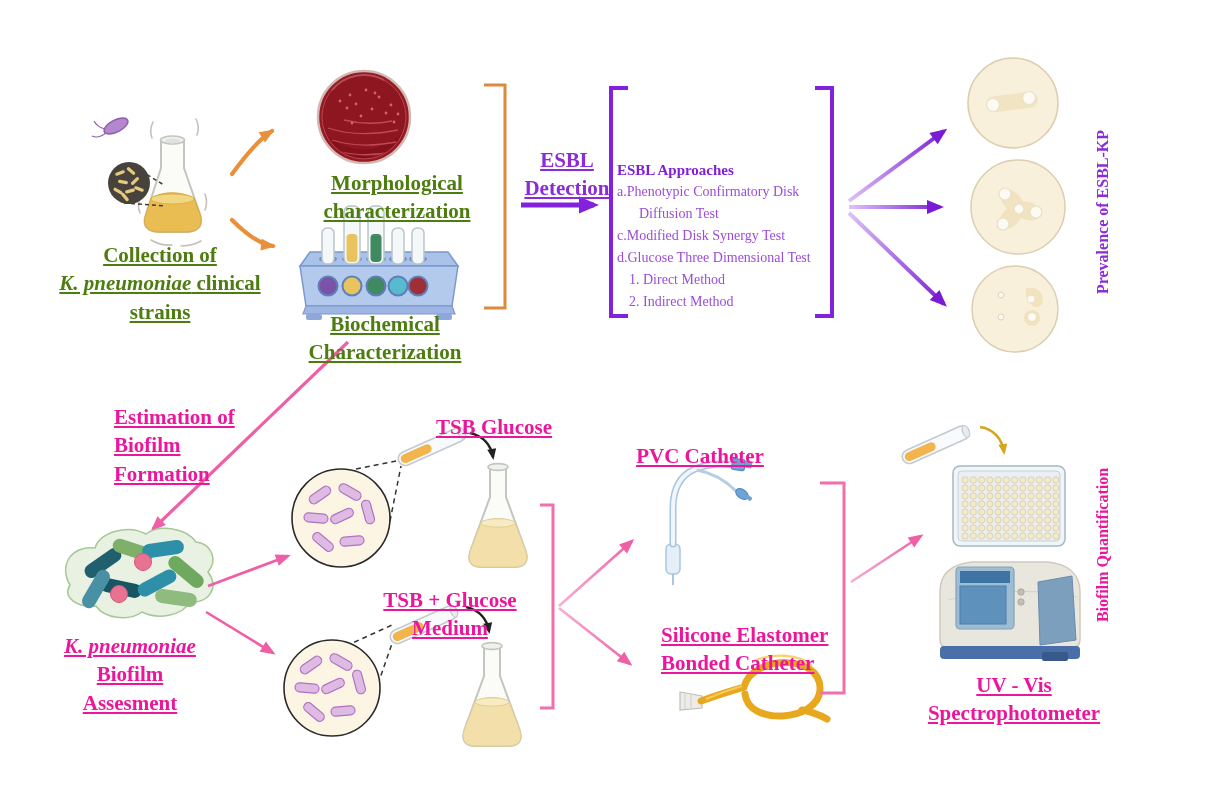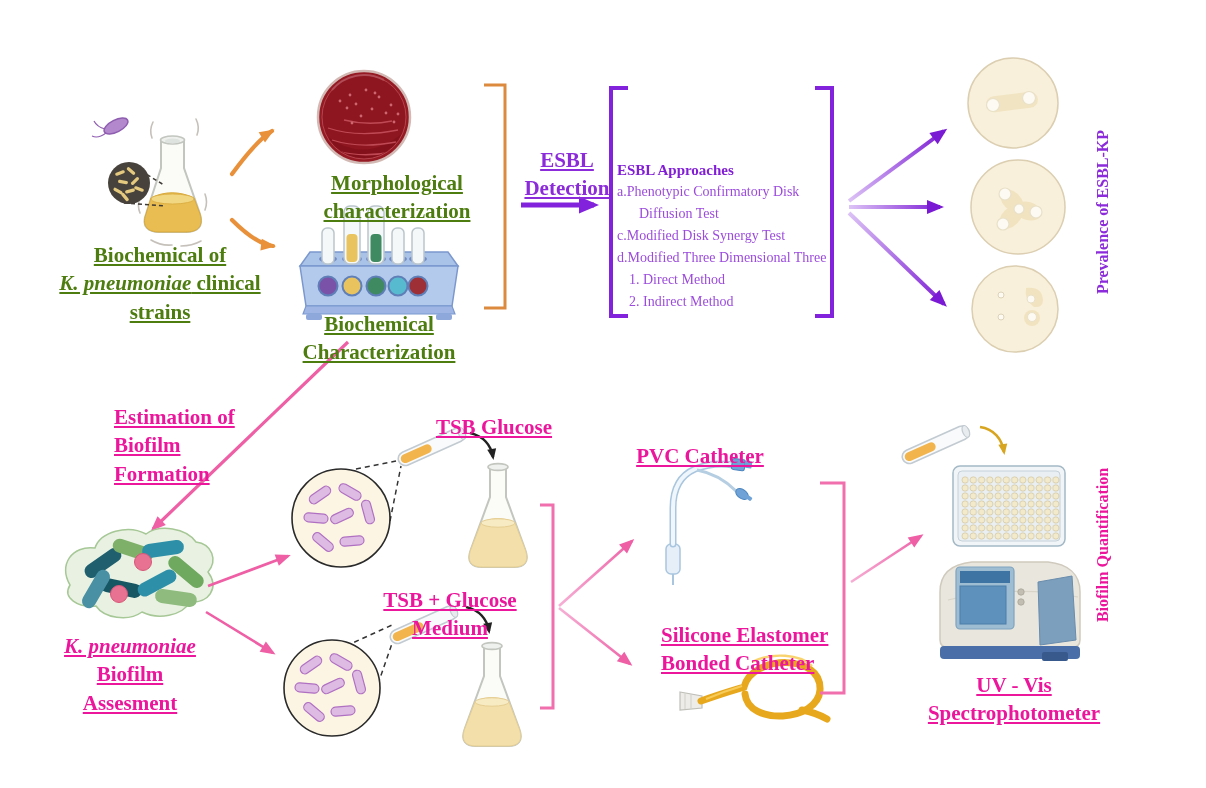--- a/index.html
+++ b/index.html
@@ -329,39 +329,39 @@
     <rect x="960" y="586" width="46" height="38" fill="#5E92BC" stroke="#4A7FA8" stroke-width="1"></rect>
     <circle cx="1021" cy="592" r="3.2" fill="#C2BEB2" stroke="#A8A498" stroke-width="0.8"></circle>
     <circle cx="1021" cy="602" r="3.2" fill="#C2BEB2" stroke="#A8A498" stroke-width="0.8"></circle>
     <path d="M1038,582 L1072,576 L1076,640 L1040,645 Z" fill="#7C9FBE" stroke="#6A8CAC" stroke-width="1"></path>
     <rect x="940" y="646" width="140" height="13" rx="4" fill="#4A6FA8"></rect>
     <rect x="1042" y="652" width="26" height="9" rx="2" fill="#38598C"></rect>
   </g>
 </svg>
 
 <div class="lbl orange" style="left:45px;top:241px;width:230px;">
-  <div>Biochemical of</div>
+  <div>Collection of</div>
   <div><i>K. pneumoniae</i><span> clinical strains</span></div>
 </div>
 
 <div class="lbl orange" style="left:277px;top:169px;width:240px;">Morphological characterization</div>
 
-<div class="lbl orange" style="left:259px;top:310px;width:240px;">Biochemical Characterization</div>
+<div class="lbl orange" style="left:265px;top:310px;width:240px;">Biochemical Characterization</div>
 
 <div class="lbl purple" style="left:512px;top:146px;width:110px;">
   <div>ESBL</div>
   <div>Detection</div>
 </div>
 
 <div class="approaches">
   <div class="ttl">ESBL Approaches</div>
   <div>a.Phenotypic Confirmatory Disk</div>
   <div class="ind1">Diffusion Test</div>
   <div>c.Modified Disk Synergy Test</div>
-  <div>d.Modified Three Dimensional Three</div>
+  <div>d.Glucose Three Dimensional Test</div>
   <div class="ind2">1. Direct Method</div>
   <div class="ind2">2. Indirect Method</div>
 </div>
 
 <div class="vwrap" style="left:1103px;top:212px;">
   <span class="purple">Prevalence of ESBL-KP</span>
 </div>
 
 <div class="lbl magenta left" style="left:114px;top:403px;width:190px;">
   <div>Estimation of Biofilm</div>

